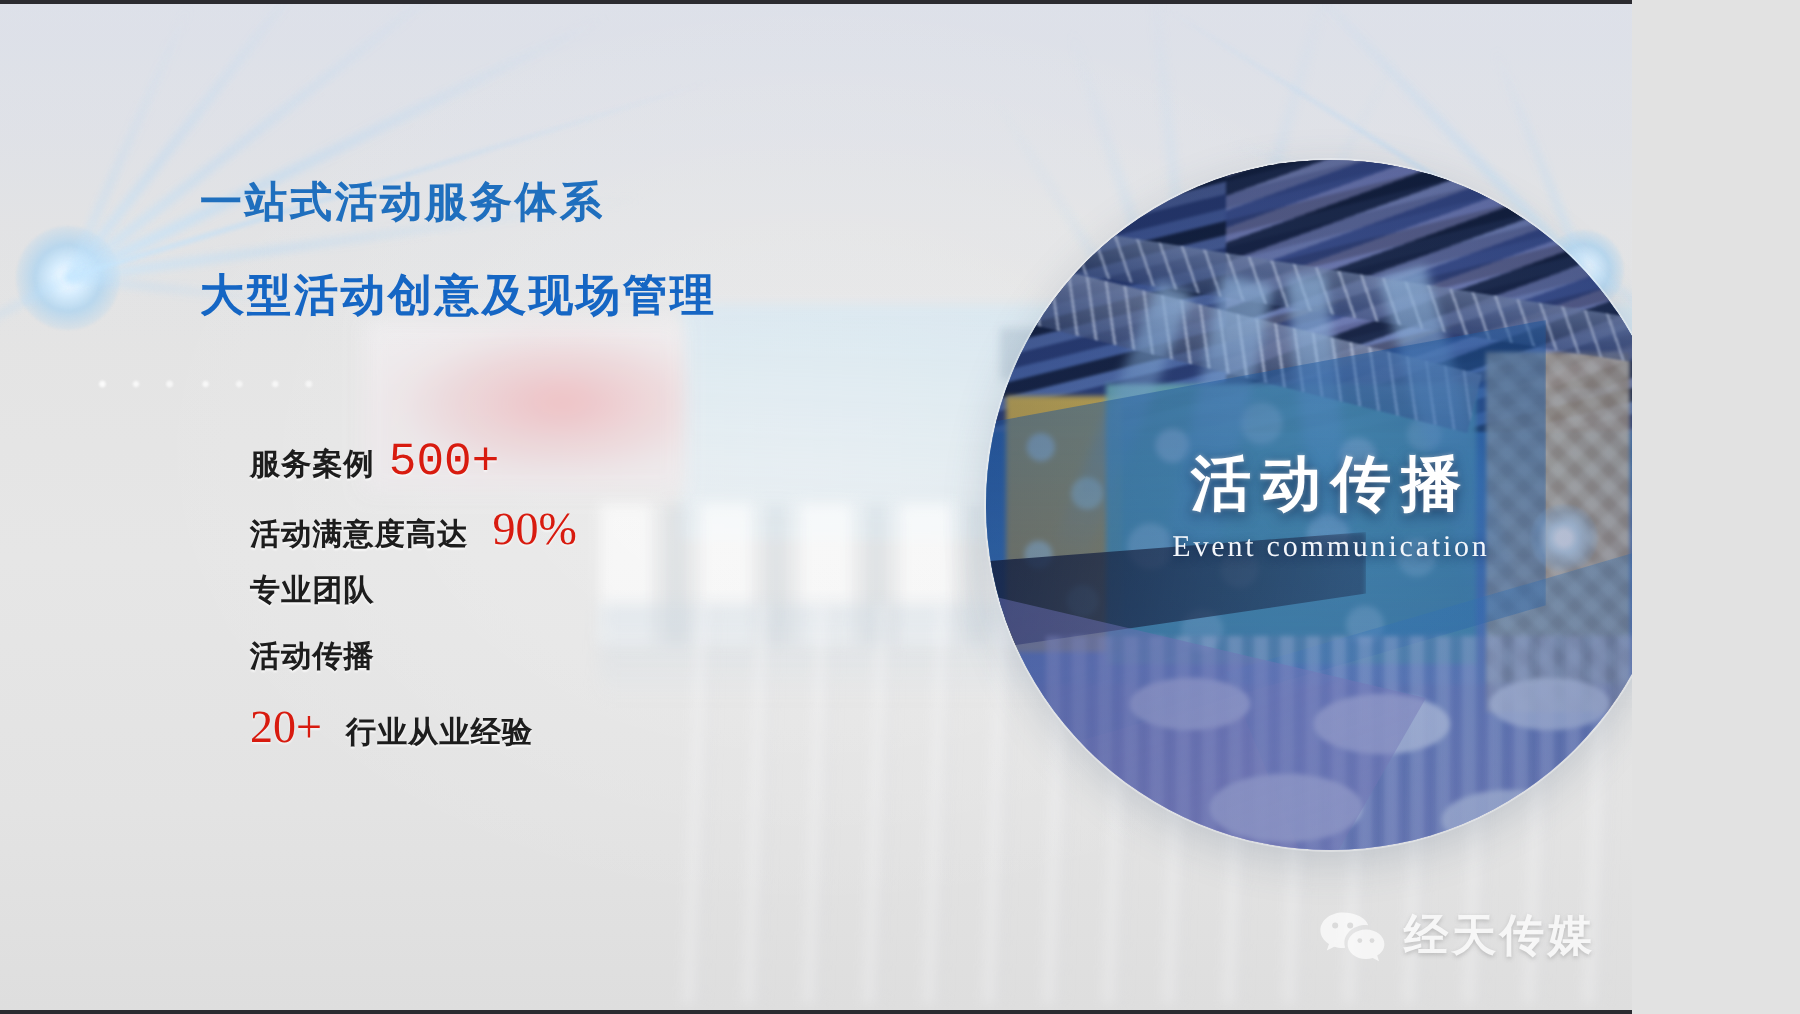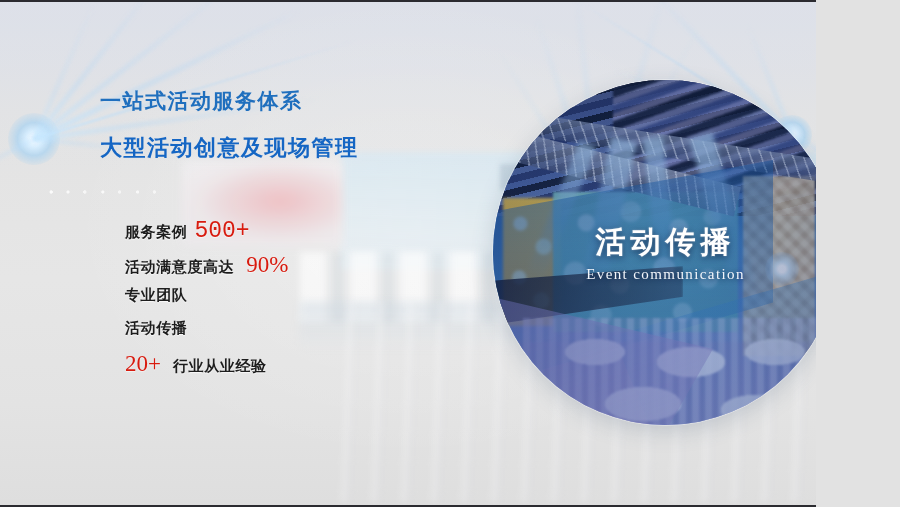--- a/index.html
+++ b/index.html
@@ -425,14 +425,29 @@
     <div class="tables"></div>
     <div class="ph ph-geo3"></div>
     <div class="ph ph-spark"></div>
     <div class="ph ph-grade"></div>
 
 
     <div id="cap-cn">活动传播</div>
     <div id="cap-en">Event communication</div>
   </div>
 
+  <div id="watermark">
+    <div id="wx-icon">
+      <svg viewBox="0 0 34 27" width="34" height="27" aria-hidden="true">
+        <g fill="#ffffff" opacity="0.95">
+          <path d="M12.4 1.2C6.2 1.2 1.2 5.2 1.2 10.1c0 2.8 1.7 5.3 4.3 6.9l-1.1 3.3 3.7-1.9c1.3.4 2.7.6 4.3.6.4 0 .8 0 1.2-.1-.3-.8-.4-1.6-.4-2.4 0-5 4.8-9 10.7-9 .4 0 .8 0 1.2.1C24.2 4.1 18.9 1.2 12.4 1.2z"></path>
+          <circle cx="8.6" cy="7.7" r="1.5" fill="#d8d8d8"></circle>
+          <circle cx="16.1" cy="7.7" r="1.5" fill="#d8d8d8"></circle>
+          <path d="M33.2 17.1c0-4.1-4.1-7.4-9.2-7.4s-9.2 3.3-9.2 7.4 4.1 7.4 9.2 7.4c1.2 0 2.3-.2 3.4-.5l3.1 1.6-.9-2.8c2.2-1.3 3.6-3.4 3.6-5.7z"></path>
+          <circle cx="20.9" cy="15.3" r="1.2" fill="#d8d8d8"></circle>
+          <circle cx="27.0" cy="15.3" r="1.2" fill="#d8d8d8"></circle>
+        </g>
+      </svg>
+    </div>
+    <div id="wm-text">经天传媒</div>
+  </div>
 
 </div>
 
 </body></html>

